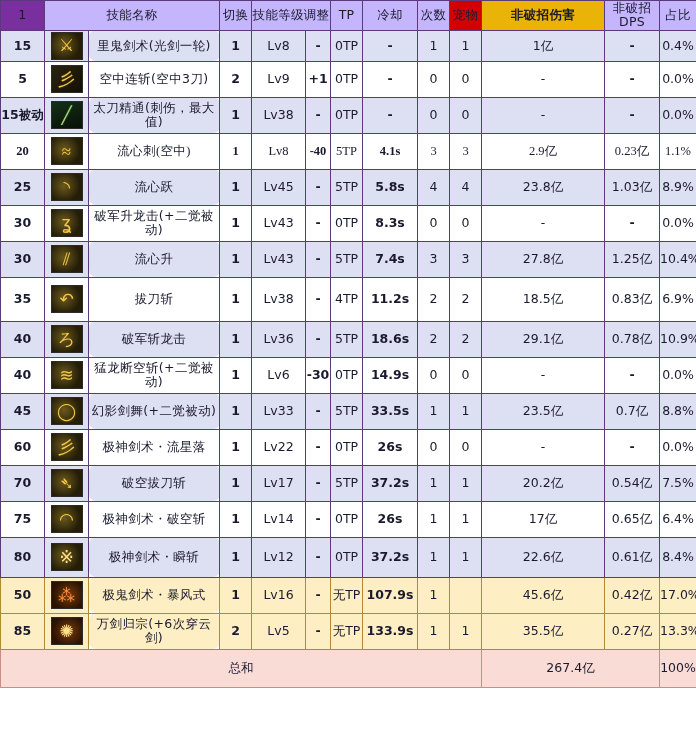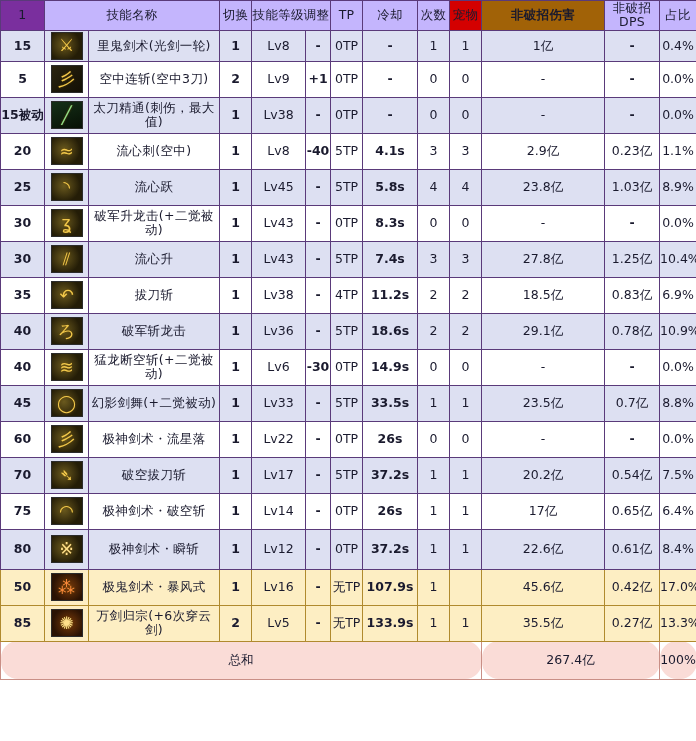--- a/index.html
+++ b/index.html
@@ -26,31 +26,31 @@
   thead th{
     background:#c4b5fd;
     color:#ffffff;
     font-size:12.5px;
     font-weight:400;
     height:22px;
     border:1px solid #4b1e63;
     letter-spacing:0.3px;
   }
   thead th.h-pet{ background:#d40000; }
-  thead th.h-dmg{ background:#a16207; font-weight:700; }
+  thead th.h-dmg{ background:#eab308; font-weight:700; }
   thead th.h-idx{ background:#7a2f9e; }
   
   tbody tr.row-odd  td{ background:#dde0f2; }
   tbody tr.row-even td{ background:#ffffff; }
   tbody tr.row-awk  td{ background:#fdeec3; border-color:#b08a2e; }
-  tbody tr.total    td{ background:#fadcd7; border-color:#c98f86;border-radius:17px; }
+  tbody tr.total    td{ background:#fadcd7; border-color:#c98f86; }
 
   td.c-lvl{ font-weight:700; font-size:13px; }
   td.c-icon{ padding:2px 0; }
-  td.c-name{ font-size:12.5px; letter-spacing:0.4px; }
+  td.c-name{ font-size:12.5px; letter-spacing:0.4px;border-radius:7px; }
   td.c-sw{ font-weight:700; font-size:13.5px; }
   td.c-lvlv{ font-size:12.5px; }
   td.c-adj{ font-weight:700; font-size:13px; }
   td.c-tp{ font-size:12px; }
   td.c-cd{ font-weight:700; font-size:12.5px; }
   td.c-cnt{ font-size:12.5px; }
   td.c-pet{ font-size:12.5px; }
   td.c-dmg{ font-size:13px; }
   td.c-dps{ font-size:12px; color:#d00000; }
   td.c-pct{ font-size:12px; }
@@ -168,21 +168,21 @@
         <td class="c-lvlv">Lv38</td>
         <td class="c-adj dash">-</td>
         <td class="c-tp">0TP</td>
         <td class="c-cd dash">-</td>
         <td class="c-cnt">0</td>
         <td class="c-pet">0</td>
         <td class="c-dmg">-</td>
         <td class="c-dps dash-red">-</td>
         <td class="c-pct">0.0%</td>
       </tr>
-      <tr class="row-even" style="height: 36px;">
+      <tr class="row-even" style="height: 36px; font-family: Liberation Serif, serif;">
         <td class="c-lvl">20</td>
         <td class="c-icon">
           <div class="icon-box ic-a">
             <span class="ic-glyph">≈</span>
           </div>
         </td>
         <td class="c-name">流心刺(空中)</td>
         <td class="c-sw">1</td>
         <td class="c-lvlv">Lv8</td>
         <td class="c-adj">-40</td>
@@ -244,21 +244,21 @@
         <td class="c-lvlv">Lv43</td>
         <td class="c-adj dash">-</td>
         <td class="c-tp">5TP</td>
         <td class="c-cd">7.4s</td>
         <td class="c-cnt">3</td>
         <td class="c-pet">3</td>
         <td class="c-dmg">27.8亿</td>
         <td class="c-dps">1.25亿</td>
         <td class="c-pct">10.4%</td>
       </tr>
-      <tr class="row-even" style="height: 36px;">
+      <tr class="row-even" style="height: 44px;">
         <td class="c-lvl">35</td>
         <td class="c-icon">
           <div class="icon-box ic-a">
             <span class="ic-glyph">↶</span>
           </div>
         </td>
         <td class="c-name">拔刀斩</td>
         <td class="c-sw">1</td>
         <td class="c-lvlv">Lv38</td>
         <td class="c-adj dash">-</td>

